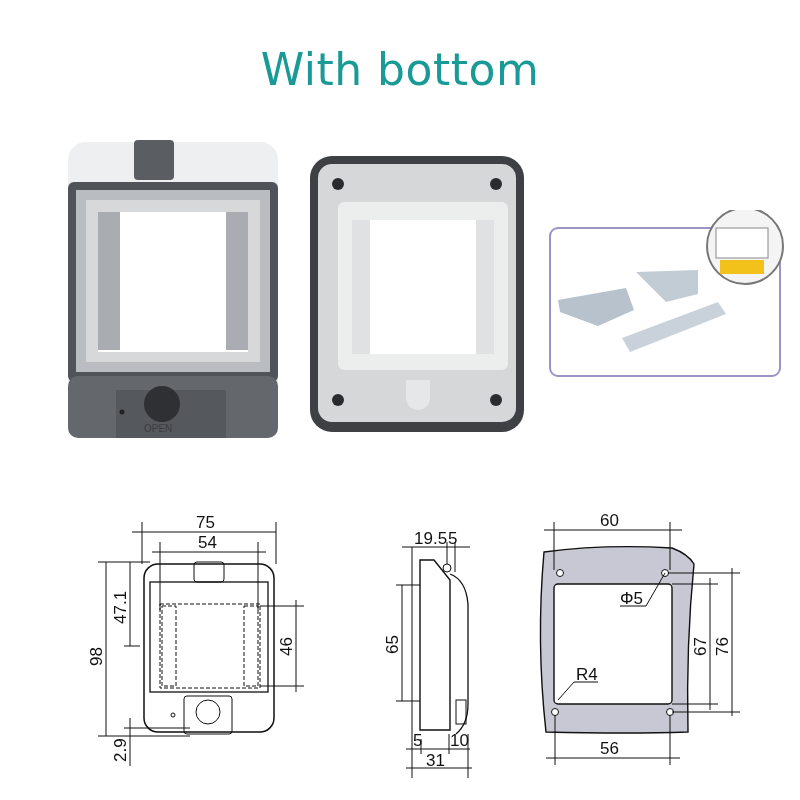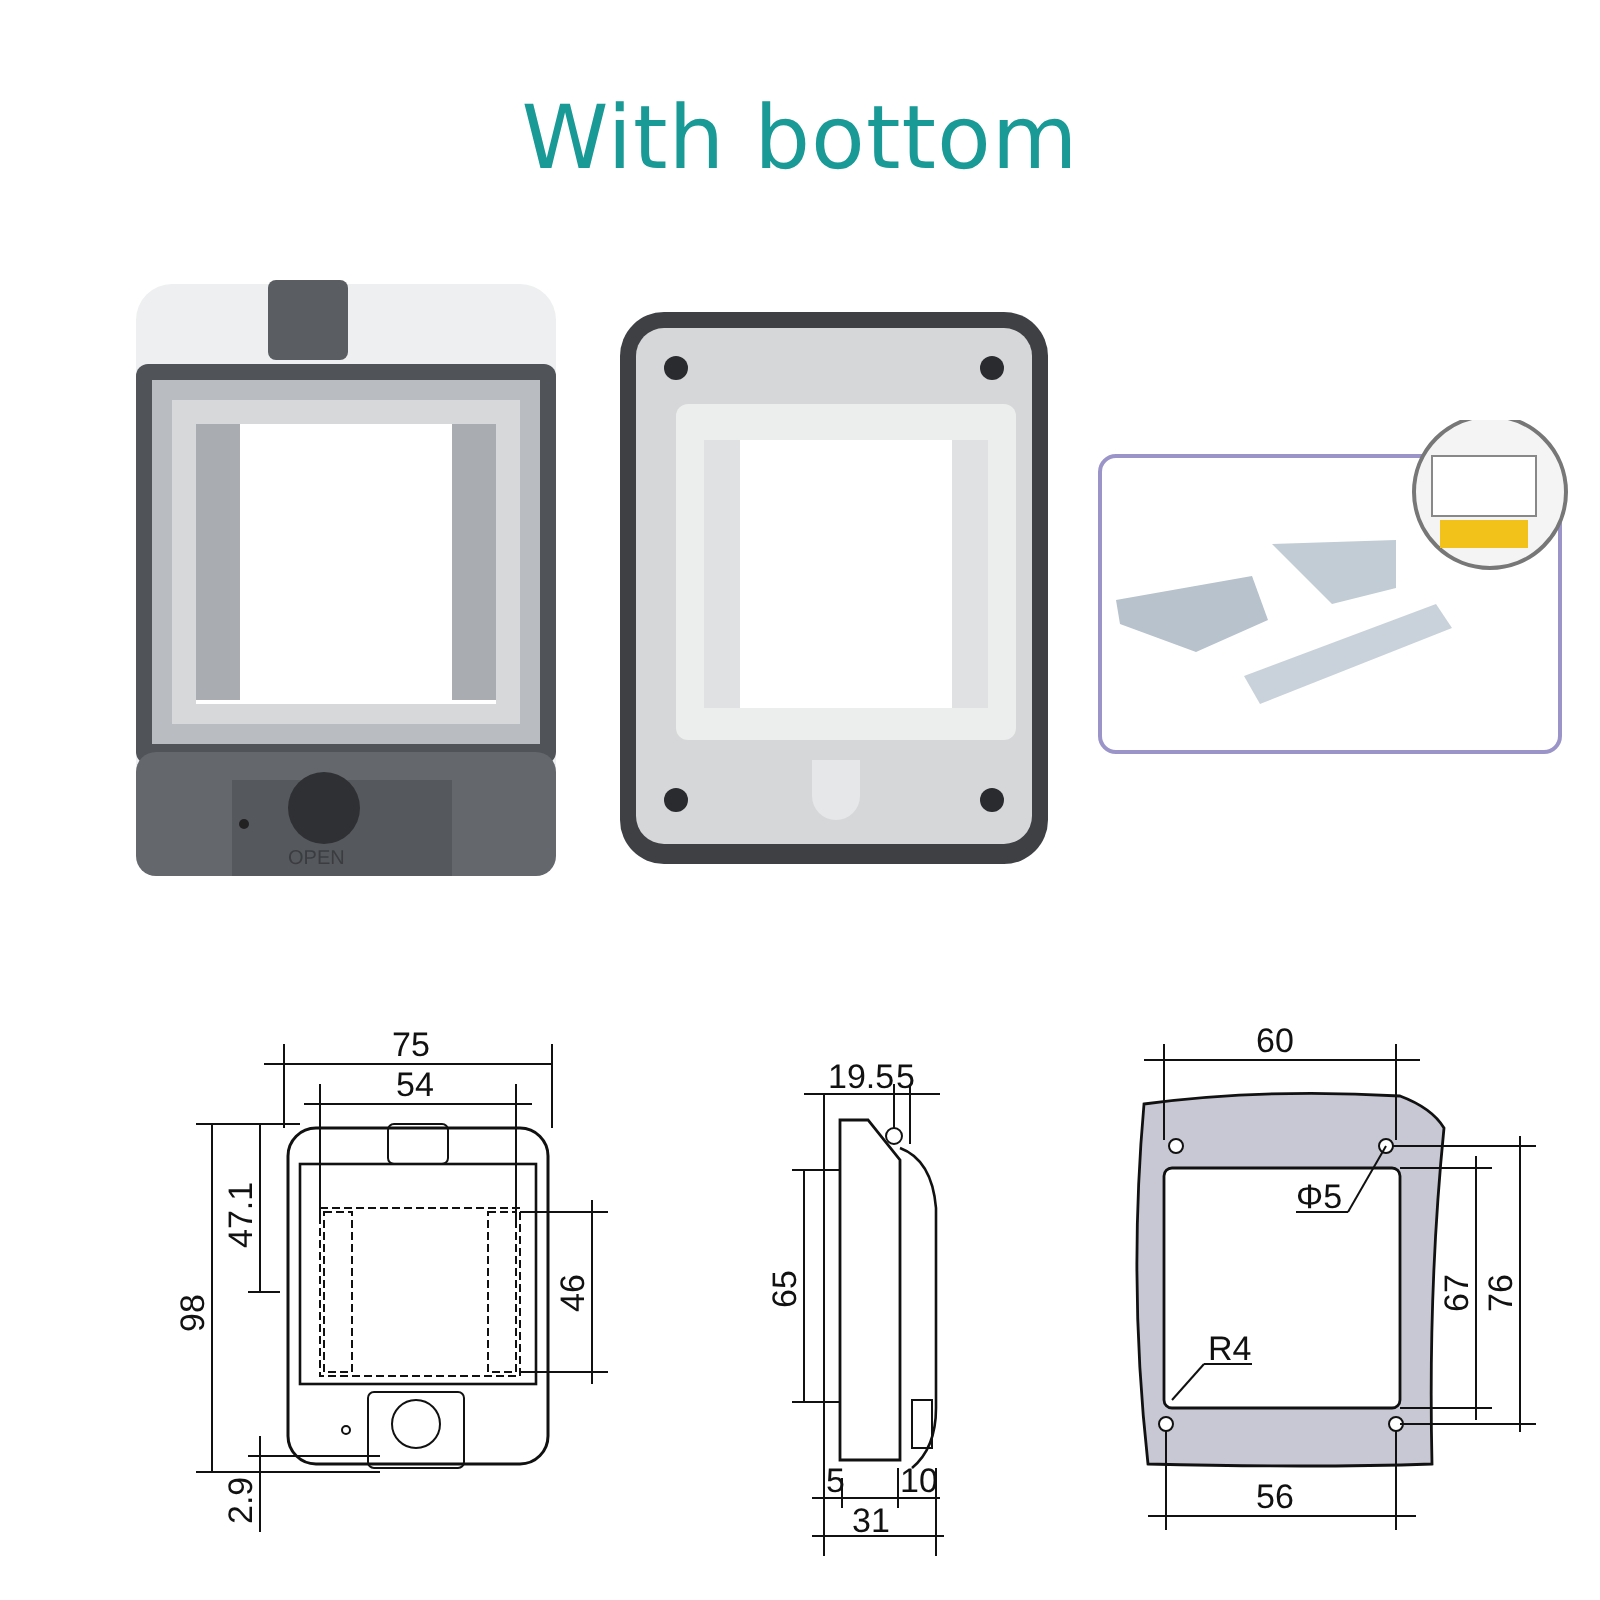--- a/index.html
+++ b/index.html
@@ -124,21 +124,21 @@
     </g>
     <text class="dim" x="34" y="30" font-size="15">19.5</text>
     <text class="dim" x="68" y="30" font-size="15">5</text>
     <text class="dim" transform="translate(18,140) rotate(-90)">65</text>
     <text class="dim" x="33" y="232" font-size="14">5</text>
     <text class="dim" x="70" y="232" font-size="14">10</text>
     <text class="dim" x="46" y="252">31</text>
   </svg>
 </div>
 
-<div class="drawing" style="left:530px;top:500px;width:230px;height:280px;">
+<div class="drawing" style="left:502px;top:500px;width:230px;height:280px;">
   <svg width="230" height="280" viewBox="0 0 230 280">
     <path d="M22 52 q60 -8 128 -4 q16 6 22 16 q-8 80 -6 168 q-60 2 -142 0 q-10 -90 -2 -180 z" fill="#c8c8d4" stroke="#111" stroke-width="1.4"></path>
     <rect x="32" y="84" width="118" height="120" rx="4" fill="#ffffff" stroke="#111" stroke-width="1.4"></rect>
     <g fill="#ffffff" stroke="#111" stroke-width="1">
       <circle cx="38" cy="73" r="3.5"></circle>
       <circle cx="143" cy="73" r="3.5"></circle>
       <circle cx="33" cy="212" r="3.5"></circle>
       <circle cx="148" cy="212" r="3.5"></circle>
     </g>
     <g stroke="#111" stroke-width="1" fill="none">

